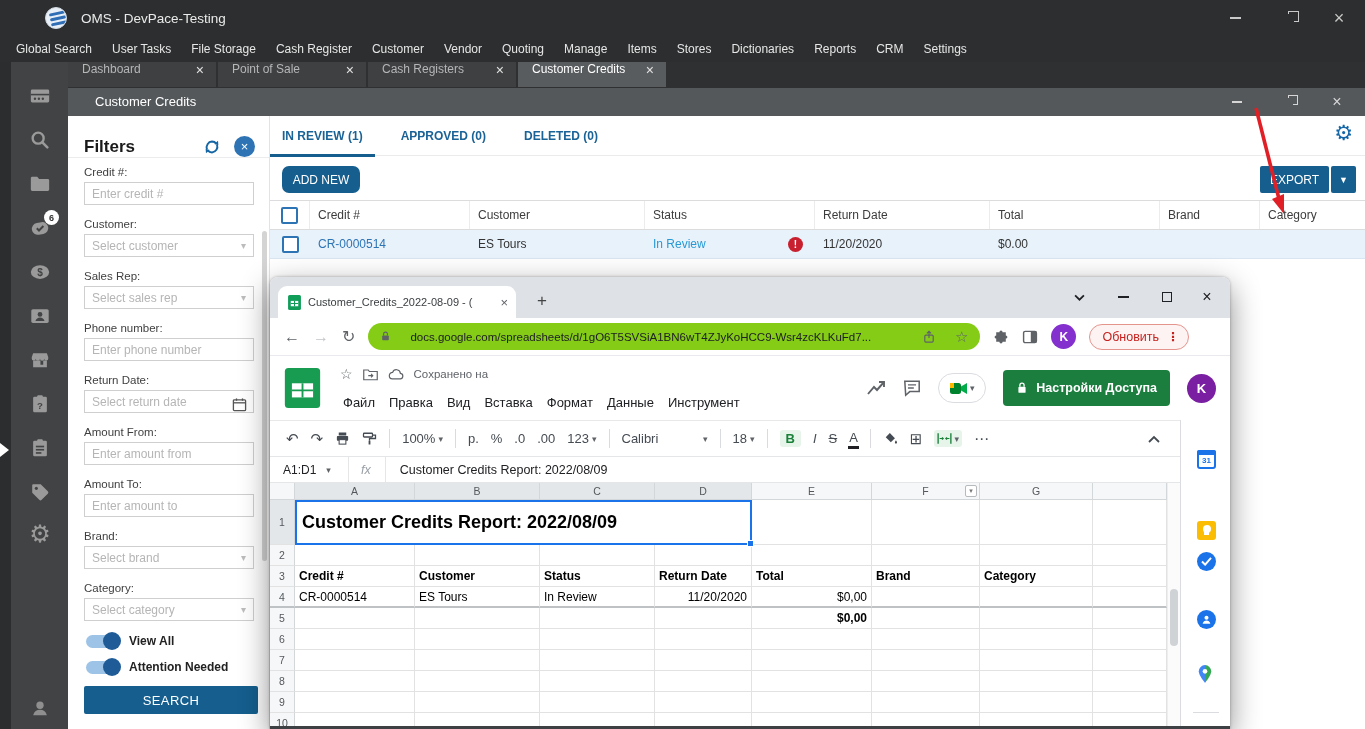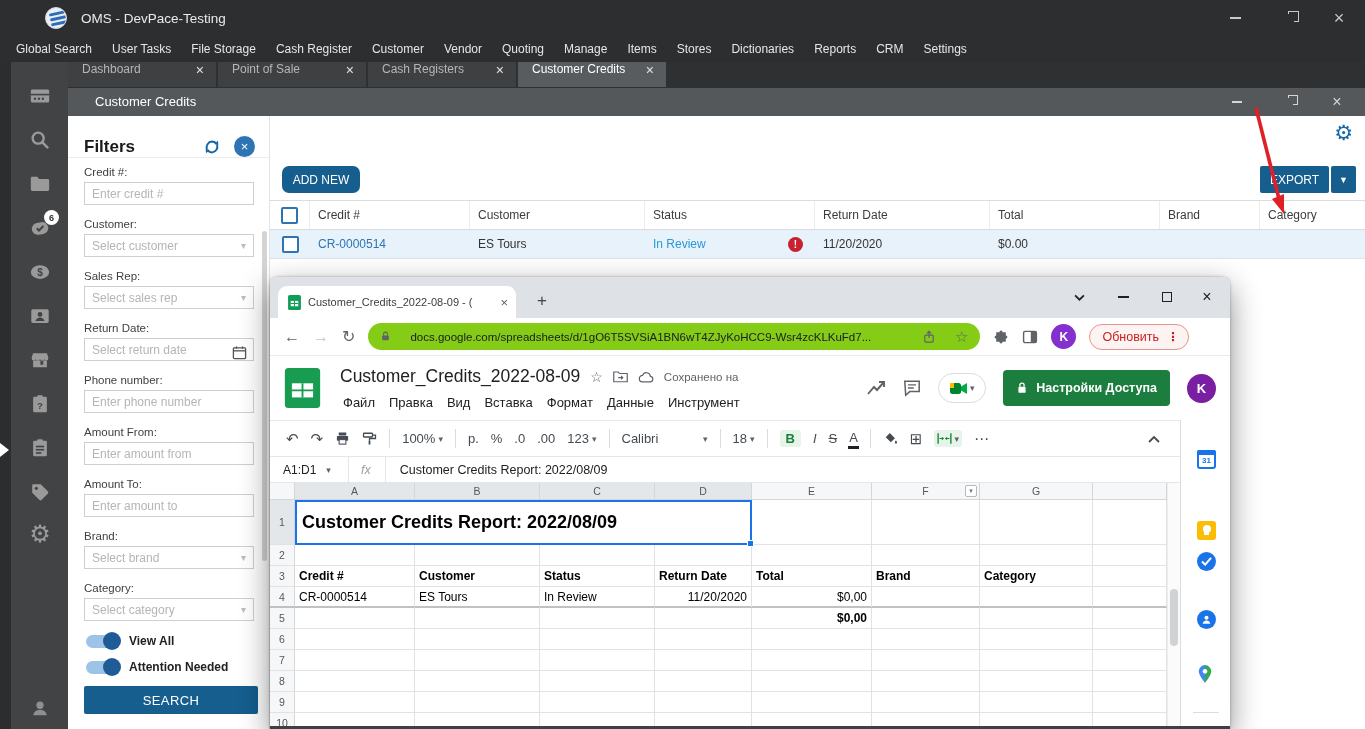--- a/index.html
+++ b/index.html
@@ -353,30 +353,30 @@
             <span class="car">▾</span>
           </div>
         </div>
       <div class="fgroup">
           <label>Sales Rep:</label>
         <div class="fselect">
             <span class="ph">Select sales rep</span>
             <span class="car">▾</span>
           </div>
         </div>
+      <div class="fgroup"><label>Phone number:</label>
+        <input class="finput" placeholder="Enter phone number" style=""></div>
       <div class="fgroup fdate"><label>Return Date:</label>
         <input class="finput" placeholder="Select return date" style="">
         <span class="cal" style="top:23px"><svg width="15" height="15" viewBox="0 0 16 16">
               <rect x="1.5" y="3" width="13" height="11.5" rx="1" fill="none" stroke="#555" stroke-width="1.4"></rect>
               <line x1="1.5" y1="6.2" x2="14.5" y2="6.2" stroke="#555" stroke-width="1.4"></line>
               <line x1="4.8" y1="1.5" x2="4.8" y2="4" stroke="#555" stroke-width="1.4"></line>
               <line x1="11.2" y1="1.5" x2="11.2" y2="4" stroke="#555" stroke-width="1.4"></line>
             </svg></span></div>
-      <div class="fgroup"><label>Phone number:</label>
-        <input class="finput" placeholder="Enter phone number" style=""></div>
       <div class="fgroup"><label>Amount From:</label>
         <input class="finput" placeholder="Enter amount from" style=""></div>
       <div class="fgroup"><label>Amount To:</label>
         <input class="finput" placeholder="Enter amount to" style=""></div>
       <div class="fgroup">
           <label>Brand:</label>
         <div class="fselect">
             <span class="ph">Select brand</span>
             <span class="car">▾</span>
           </div>
@@ -397,20 +397,25 @@
           <span class="tlbl">Attention Needed</span>
         </div>
       <div class="search-btn">SEARCH</div>
     </div>
     <div class="fscroll">
         <div class="thumb"></div>
       </div>
   </div>
 
   <div class="content">
+    <div class="review-tabs">
+      <div class="rtab active">IN REVIEW (1)</div>
+      <div class="rtab">APPROVED (0)</div>
+      <div class="rtab">DELETED (0)</div>
+    </div>
     <div class="gear">⚙</div>
     <div class="btn-blue add-new">ADD NEW</div>
     <div class="btn-blue export">EXPORT</div>
     <div class="btn-blue export-caret">
         <span>▼</span>
       </div>
 
     <div class="tbl">
       <div class="tbl-row thead">
         <div class="cbx-cell">
@@ -513,21 +518,20 @@
     <div class="sh-header">
       <div class="sh-logo">
         <svg width="37" height="40" viewBox="0 0 30 34">
             <rect width="30" height="34" rx="3" fill="#179c52"></rect>
             <rect x="6" y="13" width="18" height="12" fill="#fff"></rect>
             <line x1="6" y1="19" x2="24" y2="19" stroke="#179c52" stroke-width="1.6"></line>
             <line x1="15" y1="13" x2="15" y2="25" stroke="#179c52" stroke-width="1.6"></line>
           </svg>
       </div>
       <div class="sh-title-row">
-        <span class="sh-title">Customer_Credits_2022-08-09</span>
         <span class="sh-small-ic">☆</span>
         <svg width="15" height="13" viewBox="0 0 20 16">
             <path d="M1 2h6l1.5 2H19v11H1z" fill="none" stroke="#5f6368" stroke-width="1.6"></path>
             <path d="M7 9.5h6m-2.2-2.2L13 9.5l-2.2 2.2" fill="none" stroke="#5f6368" stroke-width="1.5"></path>
           </svg>
         <svg width="16" height="12" viewBox="0 0 20 15">
             <path d="M5.5 13.5a4 4 0 0 1 .3-8A5 5 0 0 1 15.5 6.7a3.4 3.4 0 0 1-.8 6.8z" fill="none" stroke="#5f6368" stroke-width="1.5"></path>
           </svg>
         <span class="sh-saved">Сохранено на</span>
       </div>

